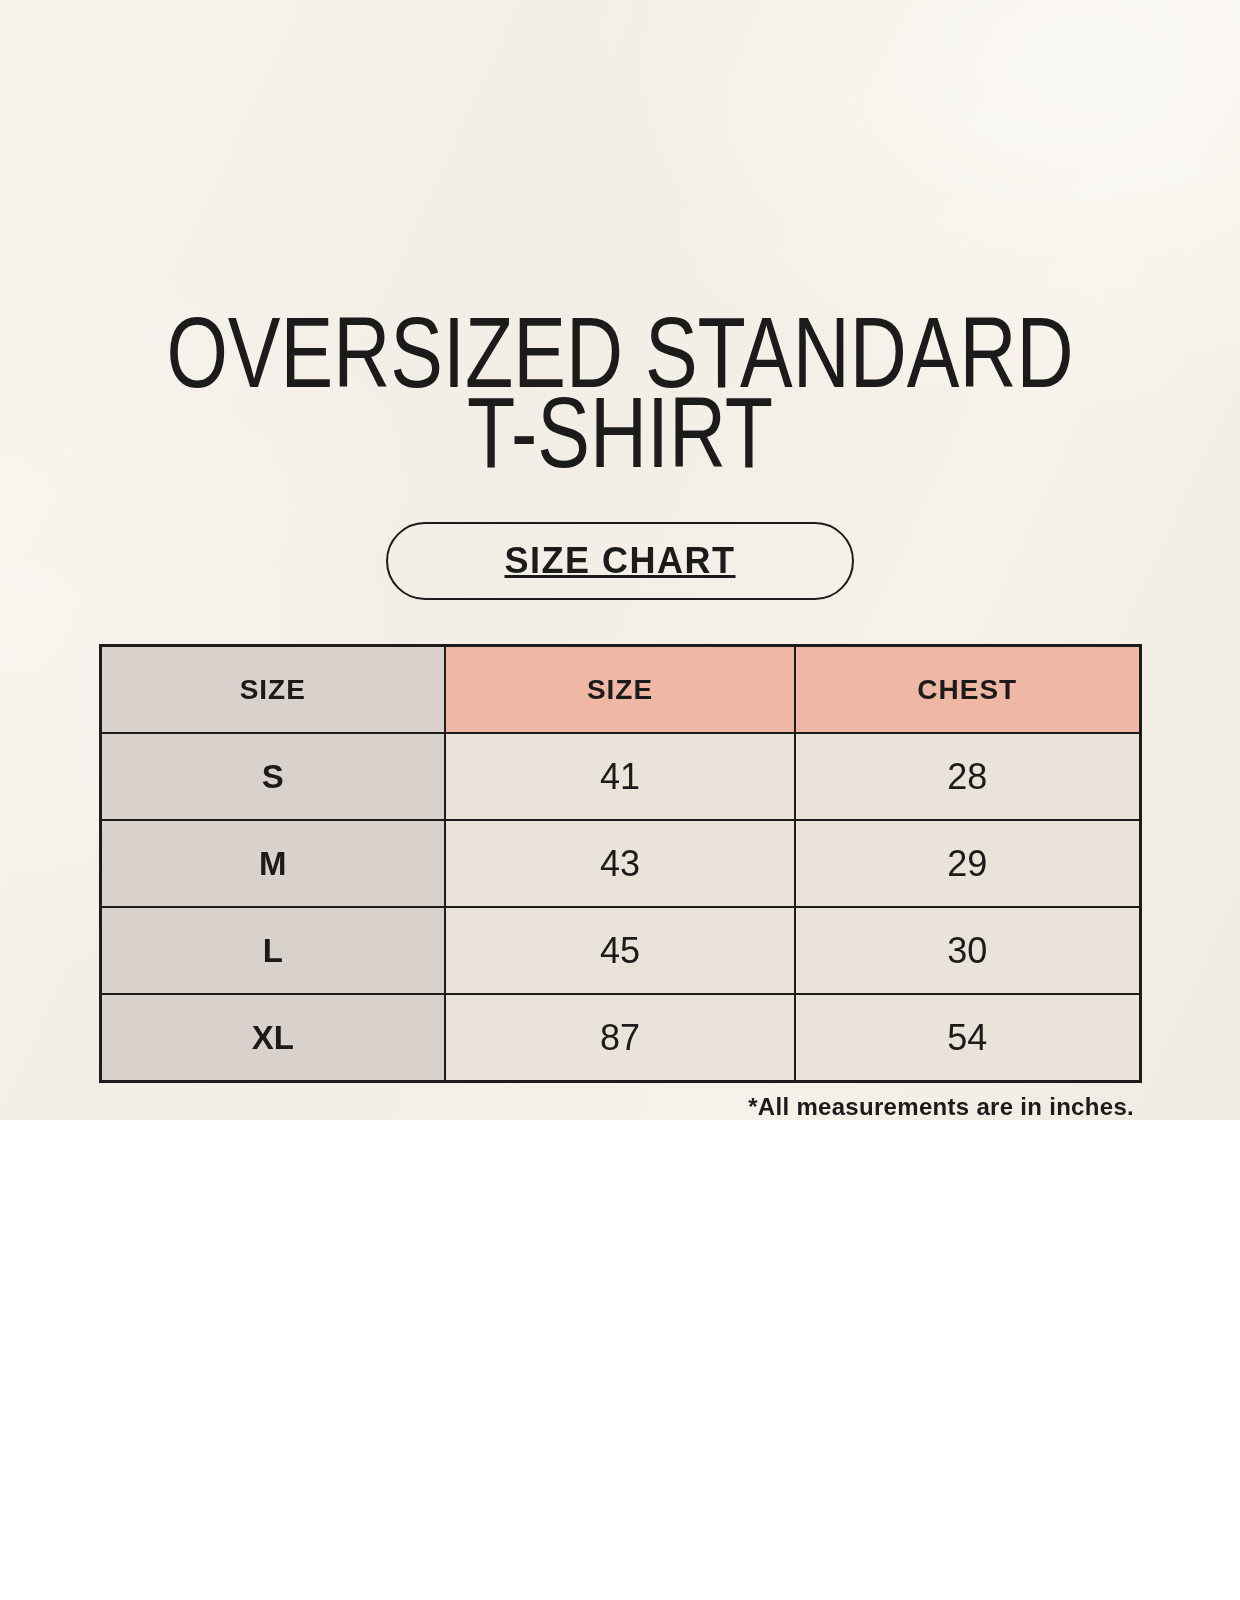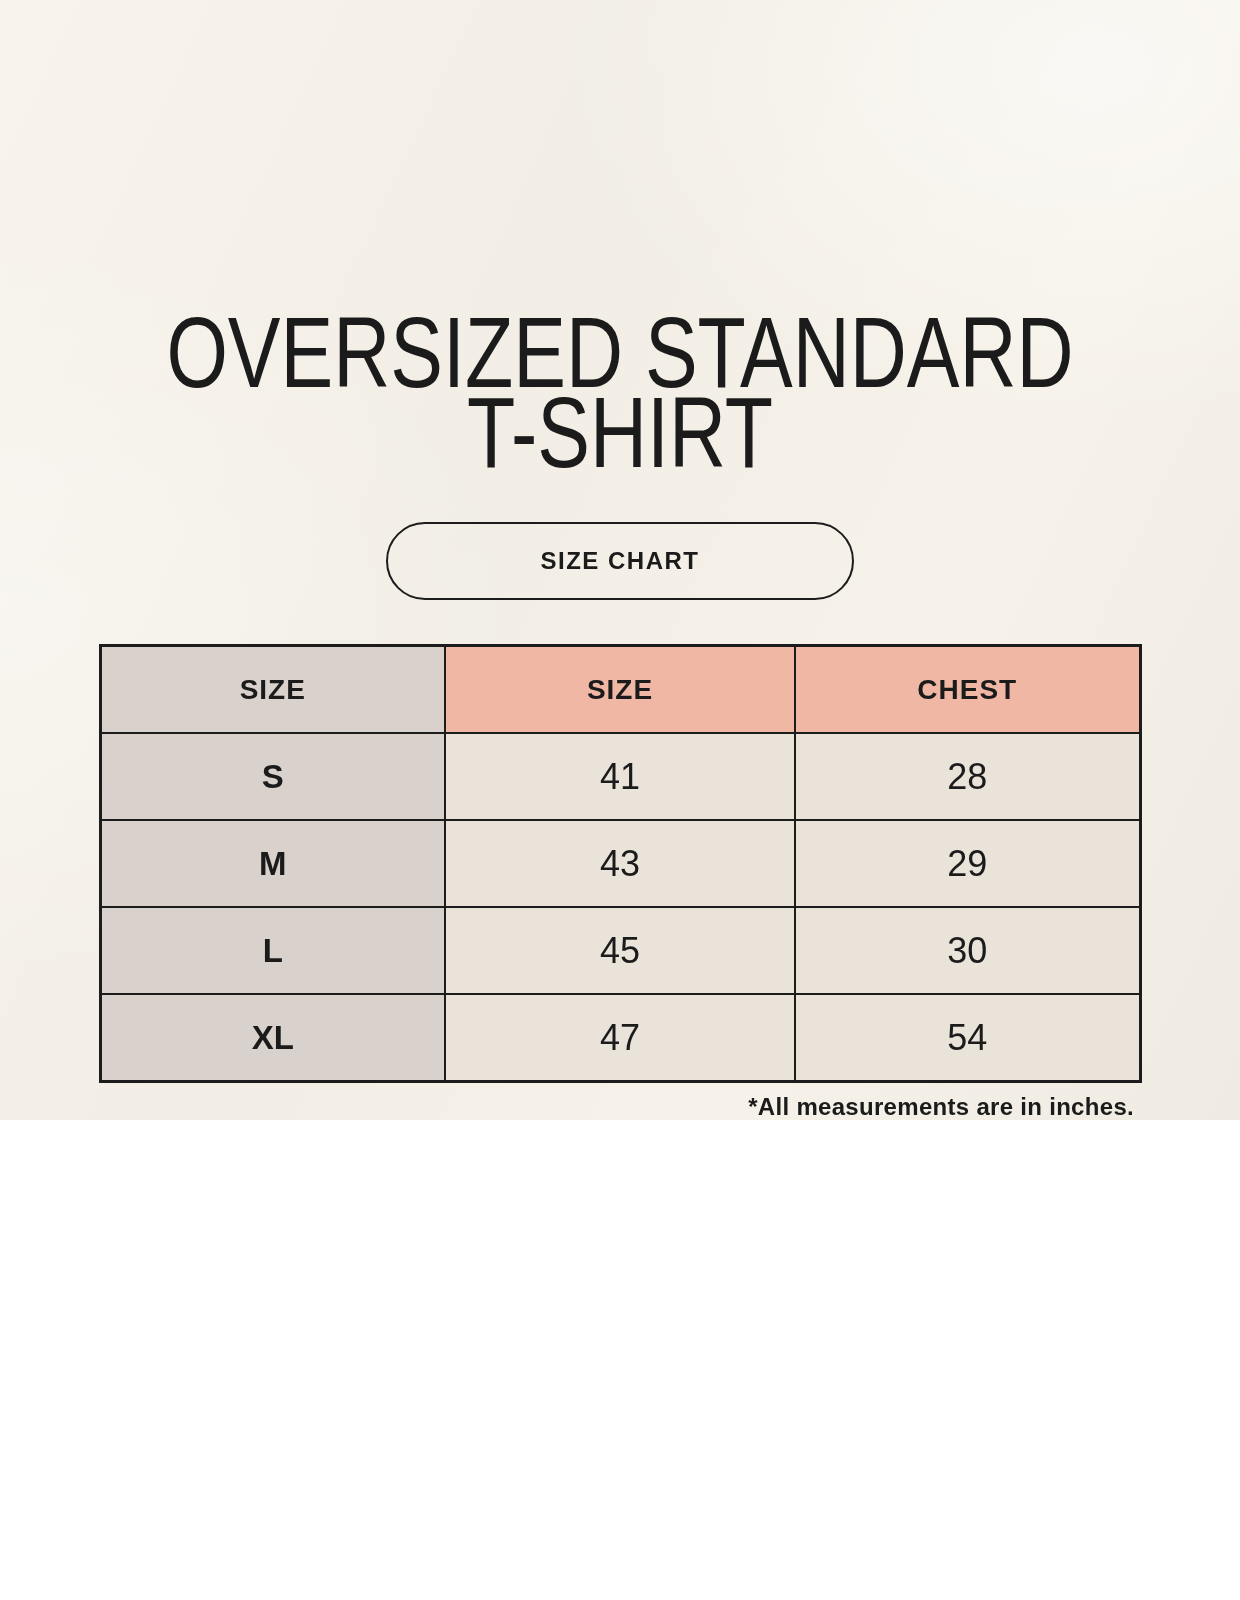--- a/index.html
+++ b/index.html
@@ -43,23 +43,24 @@
     margin: 50px auto 0 auto;
     border: 2.5px solid var(--table-border, #1c1c1c);
     border-radius: 42px;
     background: transparent;
     display: flex;
     align-items: center;
     justify-content: center;
     box-sizing: border-box;
   }
   .pill-button .label {
-    font-size: 24px;
+    font-size: 36px;
     font-weight: 700;
     letter-spacing: 1.5px;
+    text-decoration: underline;
   }
 
   table.size-chart {
     width: 1040px;
     margin: 44px auto 0 auto;
     border-collapse: collapse;
     table-layout: fixed;
     border: 3px solid var(--table-border, #1c1c1c);
   }
   table.size-chart col.c1 { width: 345px; }
@@ -144,21 +145,21 @@
         <td>43</td>
         <td>29</td>
       </tr>
       <tr>
         <td class="size-label">L</td>
         <td>45</td>
         <td>30</td>
       </tr>
       <tr>
         <td class="size-label">XL</td>
-        <td>47</td>
+        <td>87</td>
         <td>54</td>
       </tr>
     </tbody>
   </table>
 
   <div class="footnote">*All measurements are in inches.</div>
 
 </div>
 
 </body></html>

